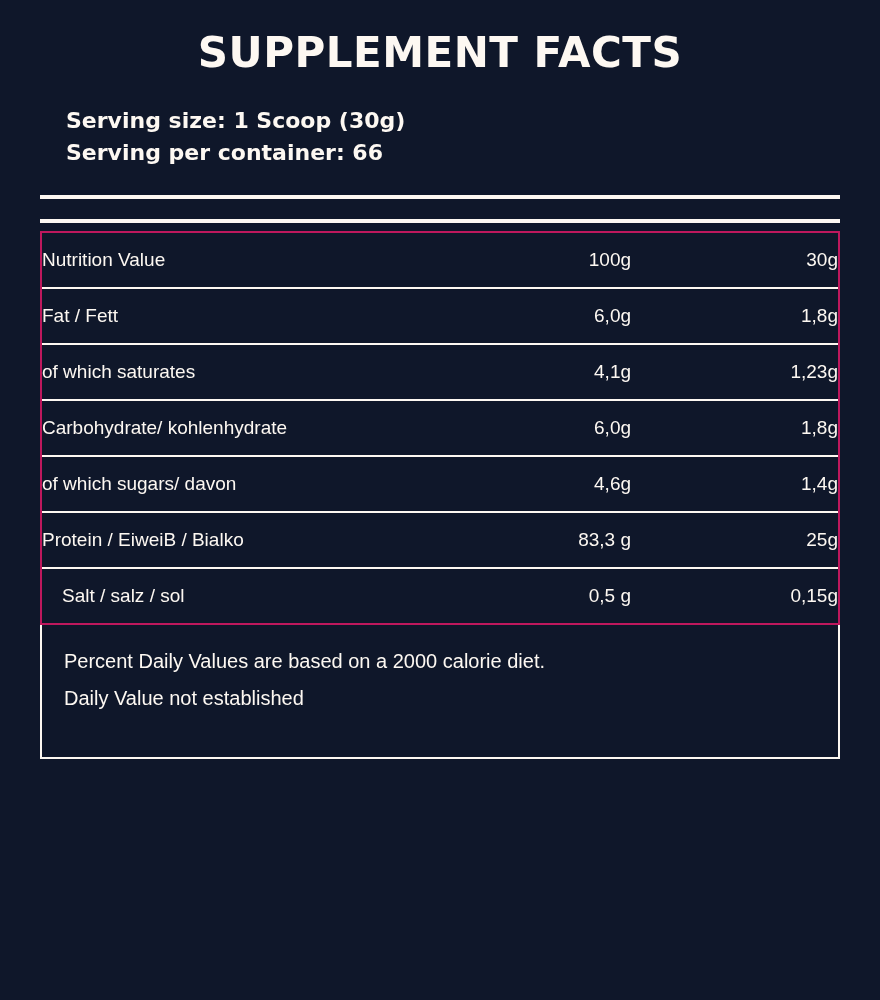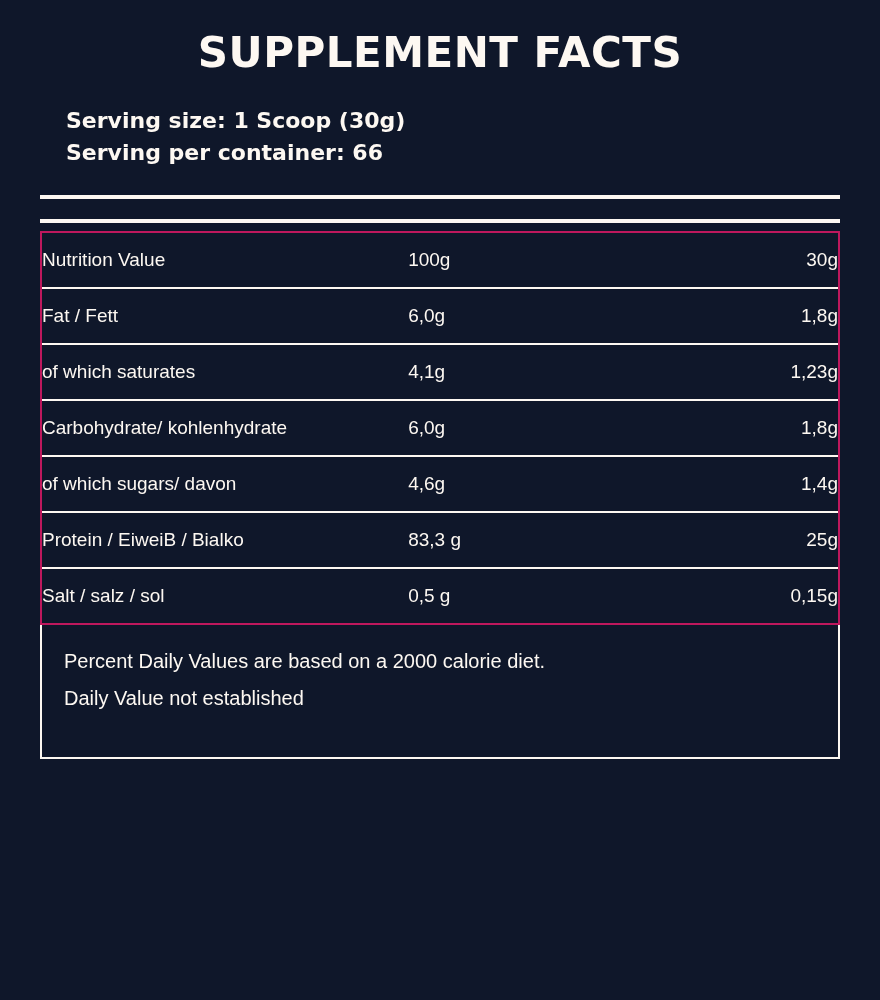--- a/index.html
+++ b/index.html
@@ -75,28 +75,29 @@
   table.nutrition td {
     border-bottom: 2px solid #fdf8f2;
     font-size: 19px;
     color: #fdf8f2;
     padding: 16px 0 16px 0;
     vertical-align: middle;
     font-family: "Liberation Sans", sans-serif;
   }
   table.nutrition tr:last-child td {
     border-bottom: none;
+    padding-left: 20px;
   }
   td.c-name {
     width: 46%;
     padding-left: 18px;
   }
   td.c-100 {
     width: 28%;
-    text-align: left;
+    text-align: right;
     padding-left: 8px;
   }
   td.c-30 {
     width: 26%;
     text-align: right;
     padding-left: 6px;
   }
   .hdr td {
     font-size: 20px;
   }

